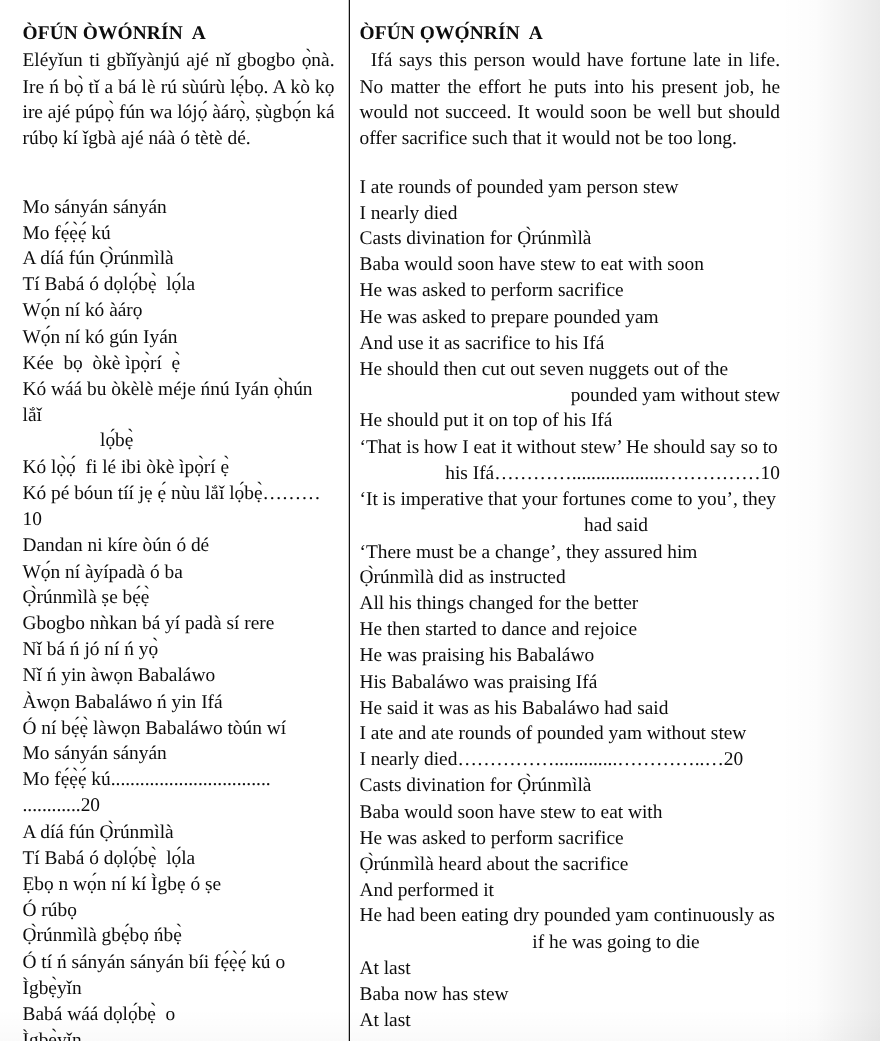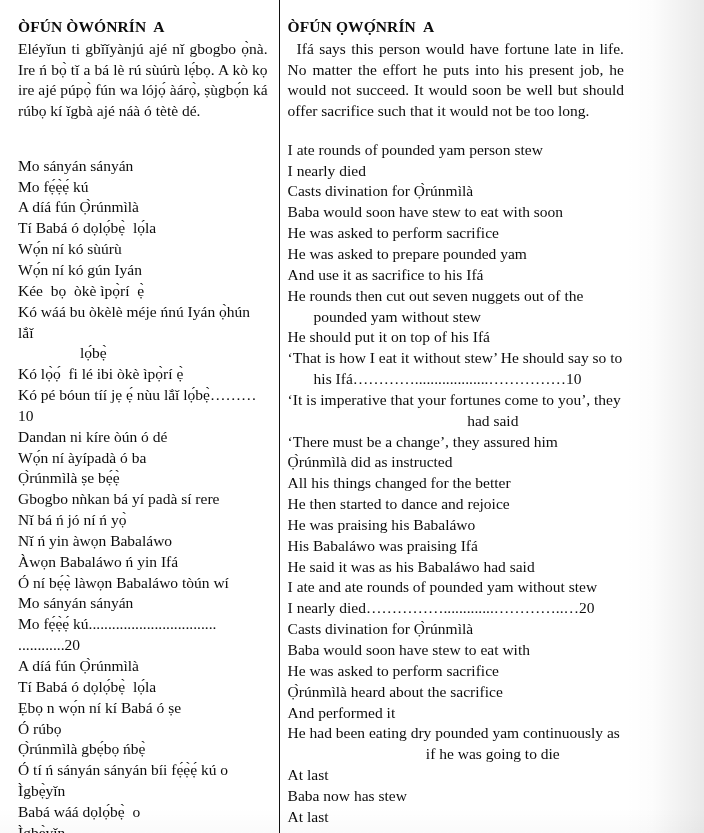--- a/index.html
+++ b/index.html
@@ -115,21 +115,21 @@
   }
 
   
   .verse-line.wrap {
     text-align: justify;
     text-justify: inter-word;
     white-space: normal;
   }
   .verse-line.wrap .cont {
     display: block;
-    text-align: left;
+    text-align: right;
     padding-left: 26px;
   }
   .verse-line.wrap .cont.leftish {
     text-align: center;
     padding-left: 74px;
   }
 
   
   .verse-line .cont-yo {
     display: block;
@@ -149,39 +149,39 @@
 
     <div class="col col-left">
       <div class="head">ÒFÚN ÒWÓNRÍN  A</div>
       <p class="intro">Eléyǐun ti gbǐǐyànjú ajé nǐ gbogbo ọ̀nà. Ire ń bọ̀ tǐ a bá lè rú sùúrù lẹ́bọ. A kò kọ ire ajé púpọ̀ fún wa lójọ́ àárọ̀, ṣùgbọ́n ká rúbọ kí ǐgbà ajé náà ó tètè dé.</p>
       <div class="spacer-left"></div>
       <div class="verse" id="yoruba-verse">
           <div class="verse-line"><span>Mo sányán sányán</span></div>
           <div class="verse-line"><span>Mo fẹ́ẹ̀ẹ́ kú</span></div>
           <div class="verse-line"><span>A díá fún Ọ̀rúnmìlà</span></div>
           <div class="verse-line"><span>Tí Babá ó dọlọ́bẹ̀  lọ́la</span></div>
-          <div class="verse-line"><span>Wọ́n ní kó sùúrù</span></div>
+          <div class="verse-line"><span>Wọ́n ní kó àárọ</span></div>
           <div class="verse-line"><span>Wọ́n ní kó gún Iyán</span></div>
           <div class="verse-line"><span>Kée  bọ  òkè ìpọ̀rí  ẹ̀</span></div>
           <div class="verse-line"><span>Kó wáá bu òkèlè méje ńnú Iyán ọ̀hún lắǐ</span><span class="cont-yo">lọ́bẹ̀</span></div>
           <div class="verse-line"><span>Kó lọ̀ọ́  fi lé ibi òkè ìpọ̀rí ẹ̀</span></div>
           <div class="verse-line"><span>Kó pé bóun tíí jẹ ẹ́ nùu lắǐ lọ́bẹ̀………10</span></div>
           <div class="verse-line"><span>Dandan ni kíre òún ó dé</span></div>
           <div class="verse-line"><span>Wọ́n ní àyípadà ó ba</span></div>
           <div class="verse-line"><span>Ọ̀rúnmìlà ṣe bẹ́ẹ̀</span></div>
           <div class="verse-line"><span>Gbogbo nǹkan bá yí padà sí rere</span></div>
           <div class="verse-line"><span>Nǐ bá ń jó ní ń yọ̀</span></div>
           <div class="verse-line"><span>Nǐ ń yin àwọn Babaláwo</span></div>
           <div class="verse-line"><span>Àwọn Babaláwo ń yin Ifá</span></div>
           <div class="verse-line"><span>Ó ní bẹ́ẹ̀ làwọn Babaláwo tòún wí</span></div>
           <div class="verse-line"><span>Mo sányán sányán</span></div>
           <div class="verse-line"><span>Mo fẹ́ẹ̀ẹ́ kú................................. ............20</span></div>
           <div class="verse-line"><span>A díá fún Ọ̀rúnmìlà</span></div>
           <div class="verse-line"><span>Tí Babá ó dọlọ́bẹ̀  lọ́la</span></div>
-          <div class="verse-line"><span>Ẹbọ n wọ́n ní kí Babá ó ṣe</span></div>
+          <div class="verse-line"><span>Ẹbọ n wọ́n ní kí Ìgbẹ ó ṣe</span></div>
           <div class="verse-line"><span>Ó rúbọ</span></div>
           <div class="verse-line"><span>Ọ̀rúnmìlà gbẹ́bọ ńbẹ̀</span></div>
           <div class="verse-line"><span>Ó tí ń sányán sányán bíi fẹ́ẹ̀ẹ́ kú o</span></div>
           <div class="verse-line"><span>Ìgbẹ̀yǐn</span></div>
           <div class="verse-line"><span>Babá wáá dọlọ́bẹ̀  o</span></div>
           <div class="verse-line"><span>Ìgbẹ̀yǐn</span></div>
         </div>
     </div>
 
     <div class="divider"></div>
@@ -191,21 +191,21 @@
       <p class="intro indent-first">Ifá says this person would have fortune late in life. No matter the effort he puts into his present job, he would not succeed. It would soon be well but should offer sacrifice such that it would not be too long.</p>
       <div class="spacer-right"></div>
       <div class="verse" id="english-verse">
           <div class="verse-line"><span>I ate rounds of pounded yam person stew</span></div>
           <div class="verse-line"><span>I nearly died</span></div>
           <div class="verse-line"><span>Casts divination for Ọ̀rúnmìlà</span></div>
           <div class="verse-line"><span>Baba would soon have stew to eat with soon</span></div>
           <div class="verse-line"><span>He was asked to perform sacrifice</span></div>
           <div class="verse-line"><span>He was asked to prepare pounded yam</span></div>
           <div class="verse-line"><span>And use it as sacrifice to his Ifá</span></div>
-          <div class="verse-line wrap"><span>He rounds then cut out seven nuggets out of the</span><span class="cont">pounded yam without stew</span></div>
+          <div class="verse-line wrap"><span>He should then cut out seven nuggets out of the</span><span class="cont">pounded yam without stew</span></div>
           <div class="verse-line"><span>He should put it on top of his Ifá</span></div>
           <div class="verse-line wrap"><span>‘That is how I eat it without stew’ He should say so to</span><span class="cont">his Ifá…………...................……………10</span></div>
           <div class="verse-line wrap"><span>‘It is imperative that your fortunes come to you’, they</span><span class="cont leftish">had said</span></div>
           <div class="verse-line"><span>‘There must be a change’, they assured him</span></div>
           <div class="verse-line"><span>Ọ̀rúnmìlà did as instructed</span></div>
           <div class="verse-line"><span>All his things changed for the better</span></div>
           <div class="verse-line"><span>He then started to dance and rejoice</span></div>
           <div class="verse-line"><span>He was praising his Babaláwo</span></div>
           <div class="verse-line"><span>His Babaláwo was praising Ifá</span></div>
           <div class="verse-line"><span>He said it was as his Babaláwo had said</span></div>

